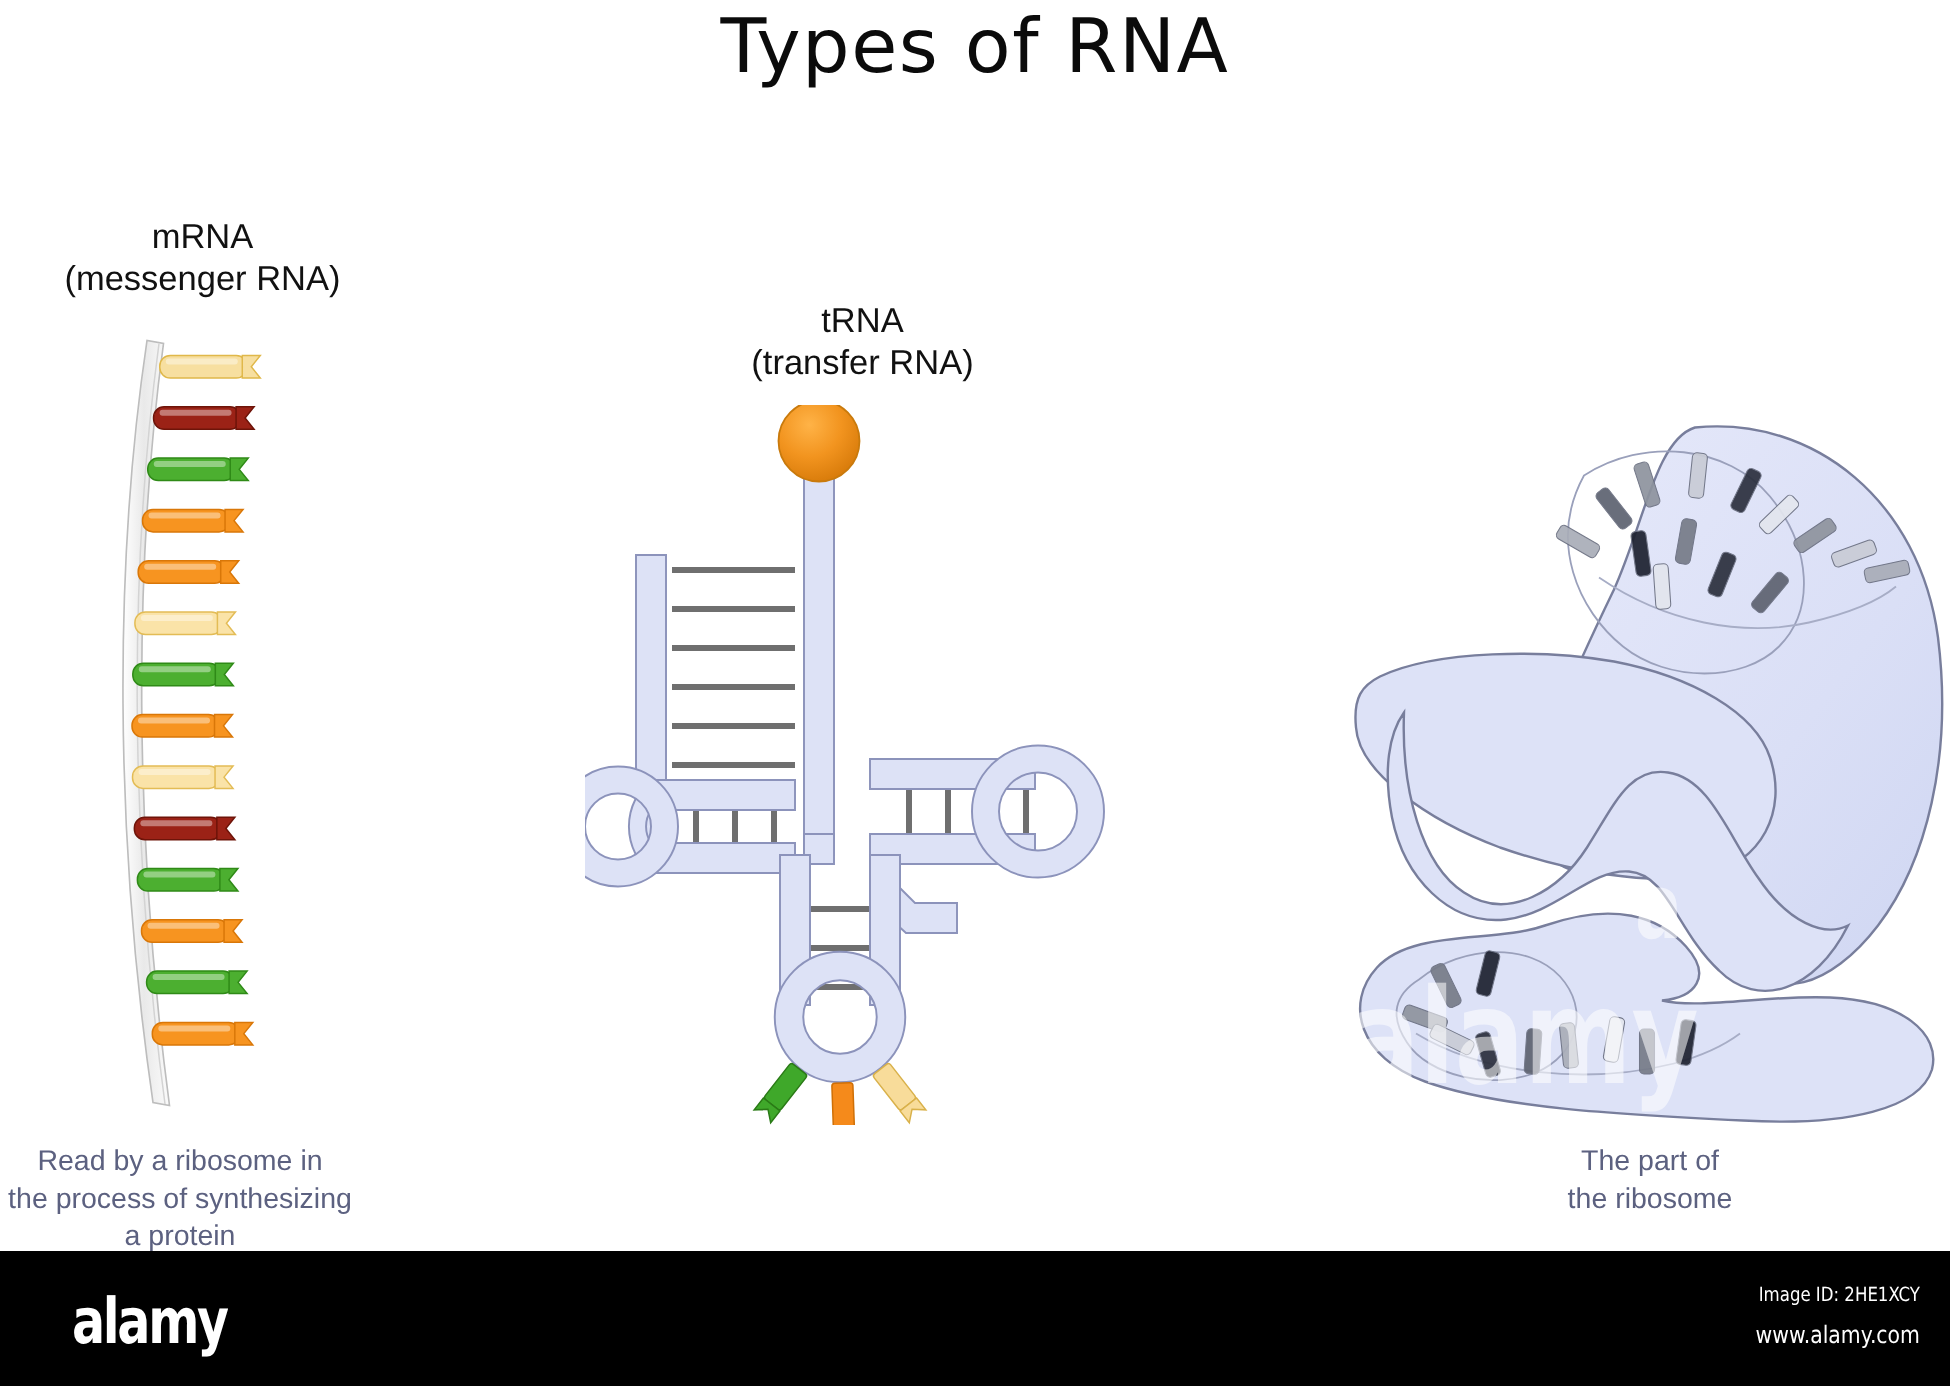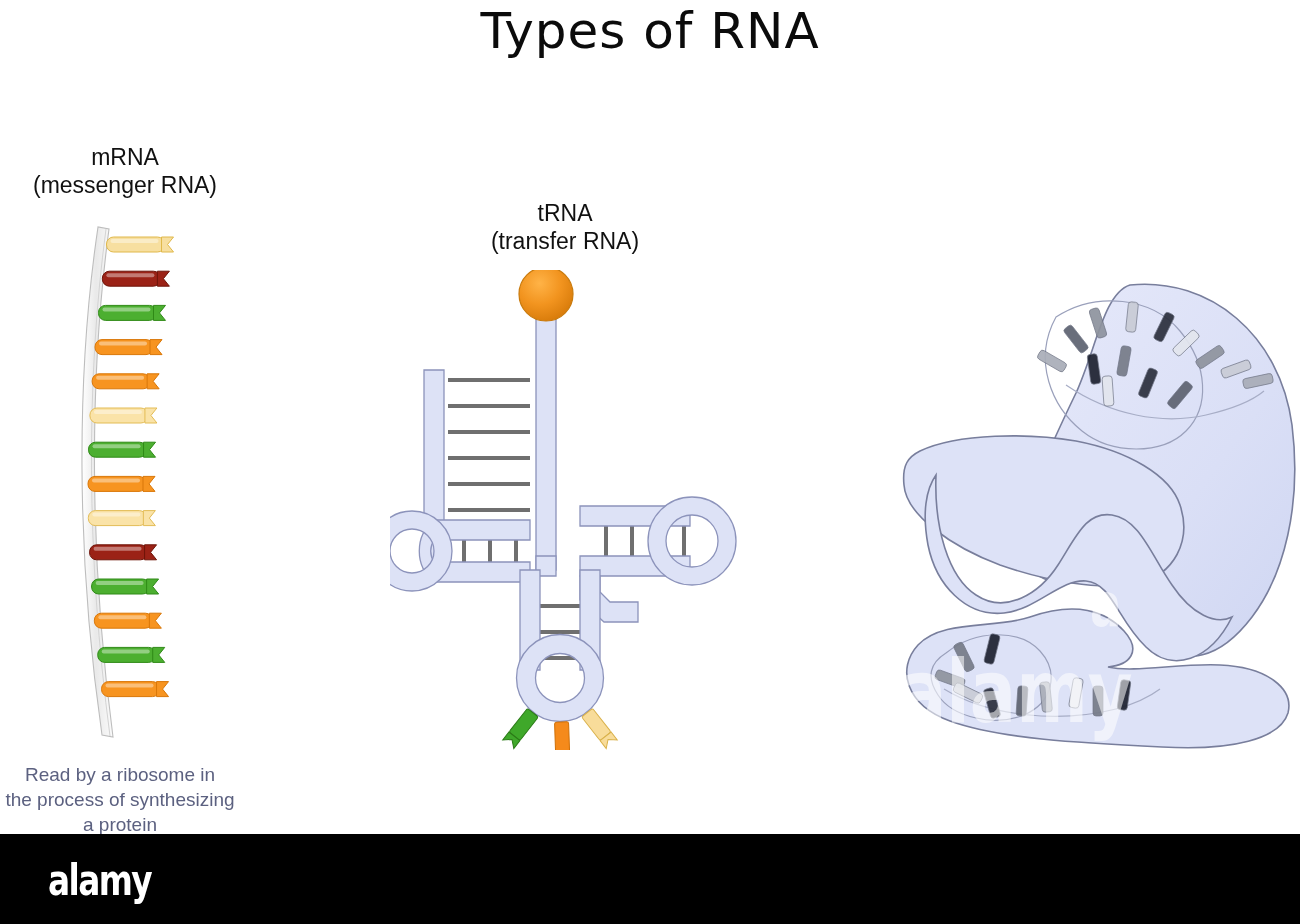--- a/index.html
+++ b/index.html
@@ -26,22 +26,22 @@
   
   .heading{
     position:absolute;
     text-align:center;
     font-family:"Liberation Sans", sans-serif;
     font-size:23px;
     line-height:28px;
     color:#111111;
     white-space:pre-line;
   }
-  #heading-mrna{left:0px;top:143px;width:250px;}
-  #heading-trna{left:415px;top:199px;width:300px;}
+  #heading-mrna{left:10px;top:143px;width:250px;}
+  #heading-trna{left:425px;top:199px;width:300px;}
   #heading-rrna{left:1000px;top:199px;width:300px;}
 
   
   .caption{
     position:absolute;
     text-align:center;
     font-family:"Liberation Sans", sans-serif;
     font-size:19px;
     line-height:25px;
     color:#5c6180;
@@ -389,22 +389,28 @@
           </g>
           <g transform="translate(218,436) rotate(0)">
             <rect x="-5" y="-15" width="10" height="30" rx="3" fill="#767b88" stroke="#6a6f80" stroke-width="0.7" opacity="0.92"></rect>
           </g>
           <g transform="translate(244,430) rotate(8)">
             <rect x="-5" y="-15" width="10" height="30" rx="3" fill="#1d2130" stroke="#6a6f80" stroke-width="0.7" opacity="0.92"></rect>
           </g>
         </g>
     </svg>
   </div>
+  <div class="caption" id="caption-rrna">The part of
+the ribosome</div>
 
   <div class="wm" style="left:760px;top:290px;font-size:58px;">a</div>
   <div class="wm" style="left:1090px;top:570px;font-size:60px;">a</div>
   <div class="wm" style="left:900px;top:640px;font-size:88px;">alamy</div>
   <div class="wm" style="left:460px;top:770px;font-size:34px;">a</div>
 </div>
 
 <div class="footer">
   <div class="alamy-logo">alamy</div>
+  <div class="footer-right">
+    <div class="footer-id">Image ID: 2HE1XCY</div>
+    <div class="footer-url">www.alamy.com</div>
+  </div>
 </div>
 
 </body></html>

